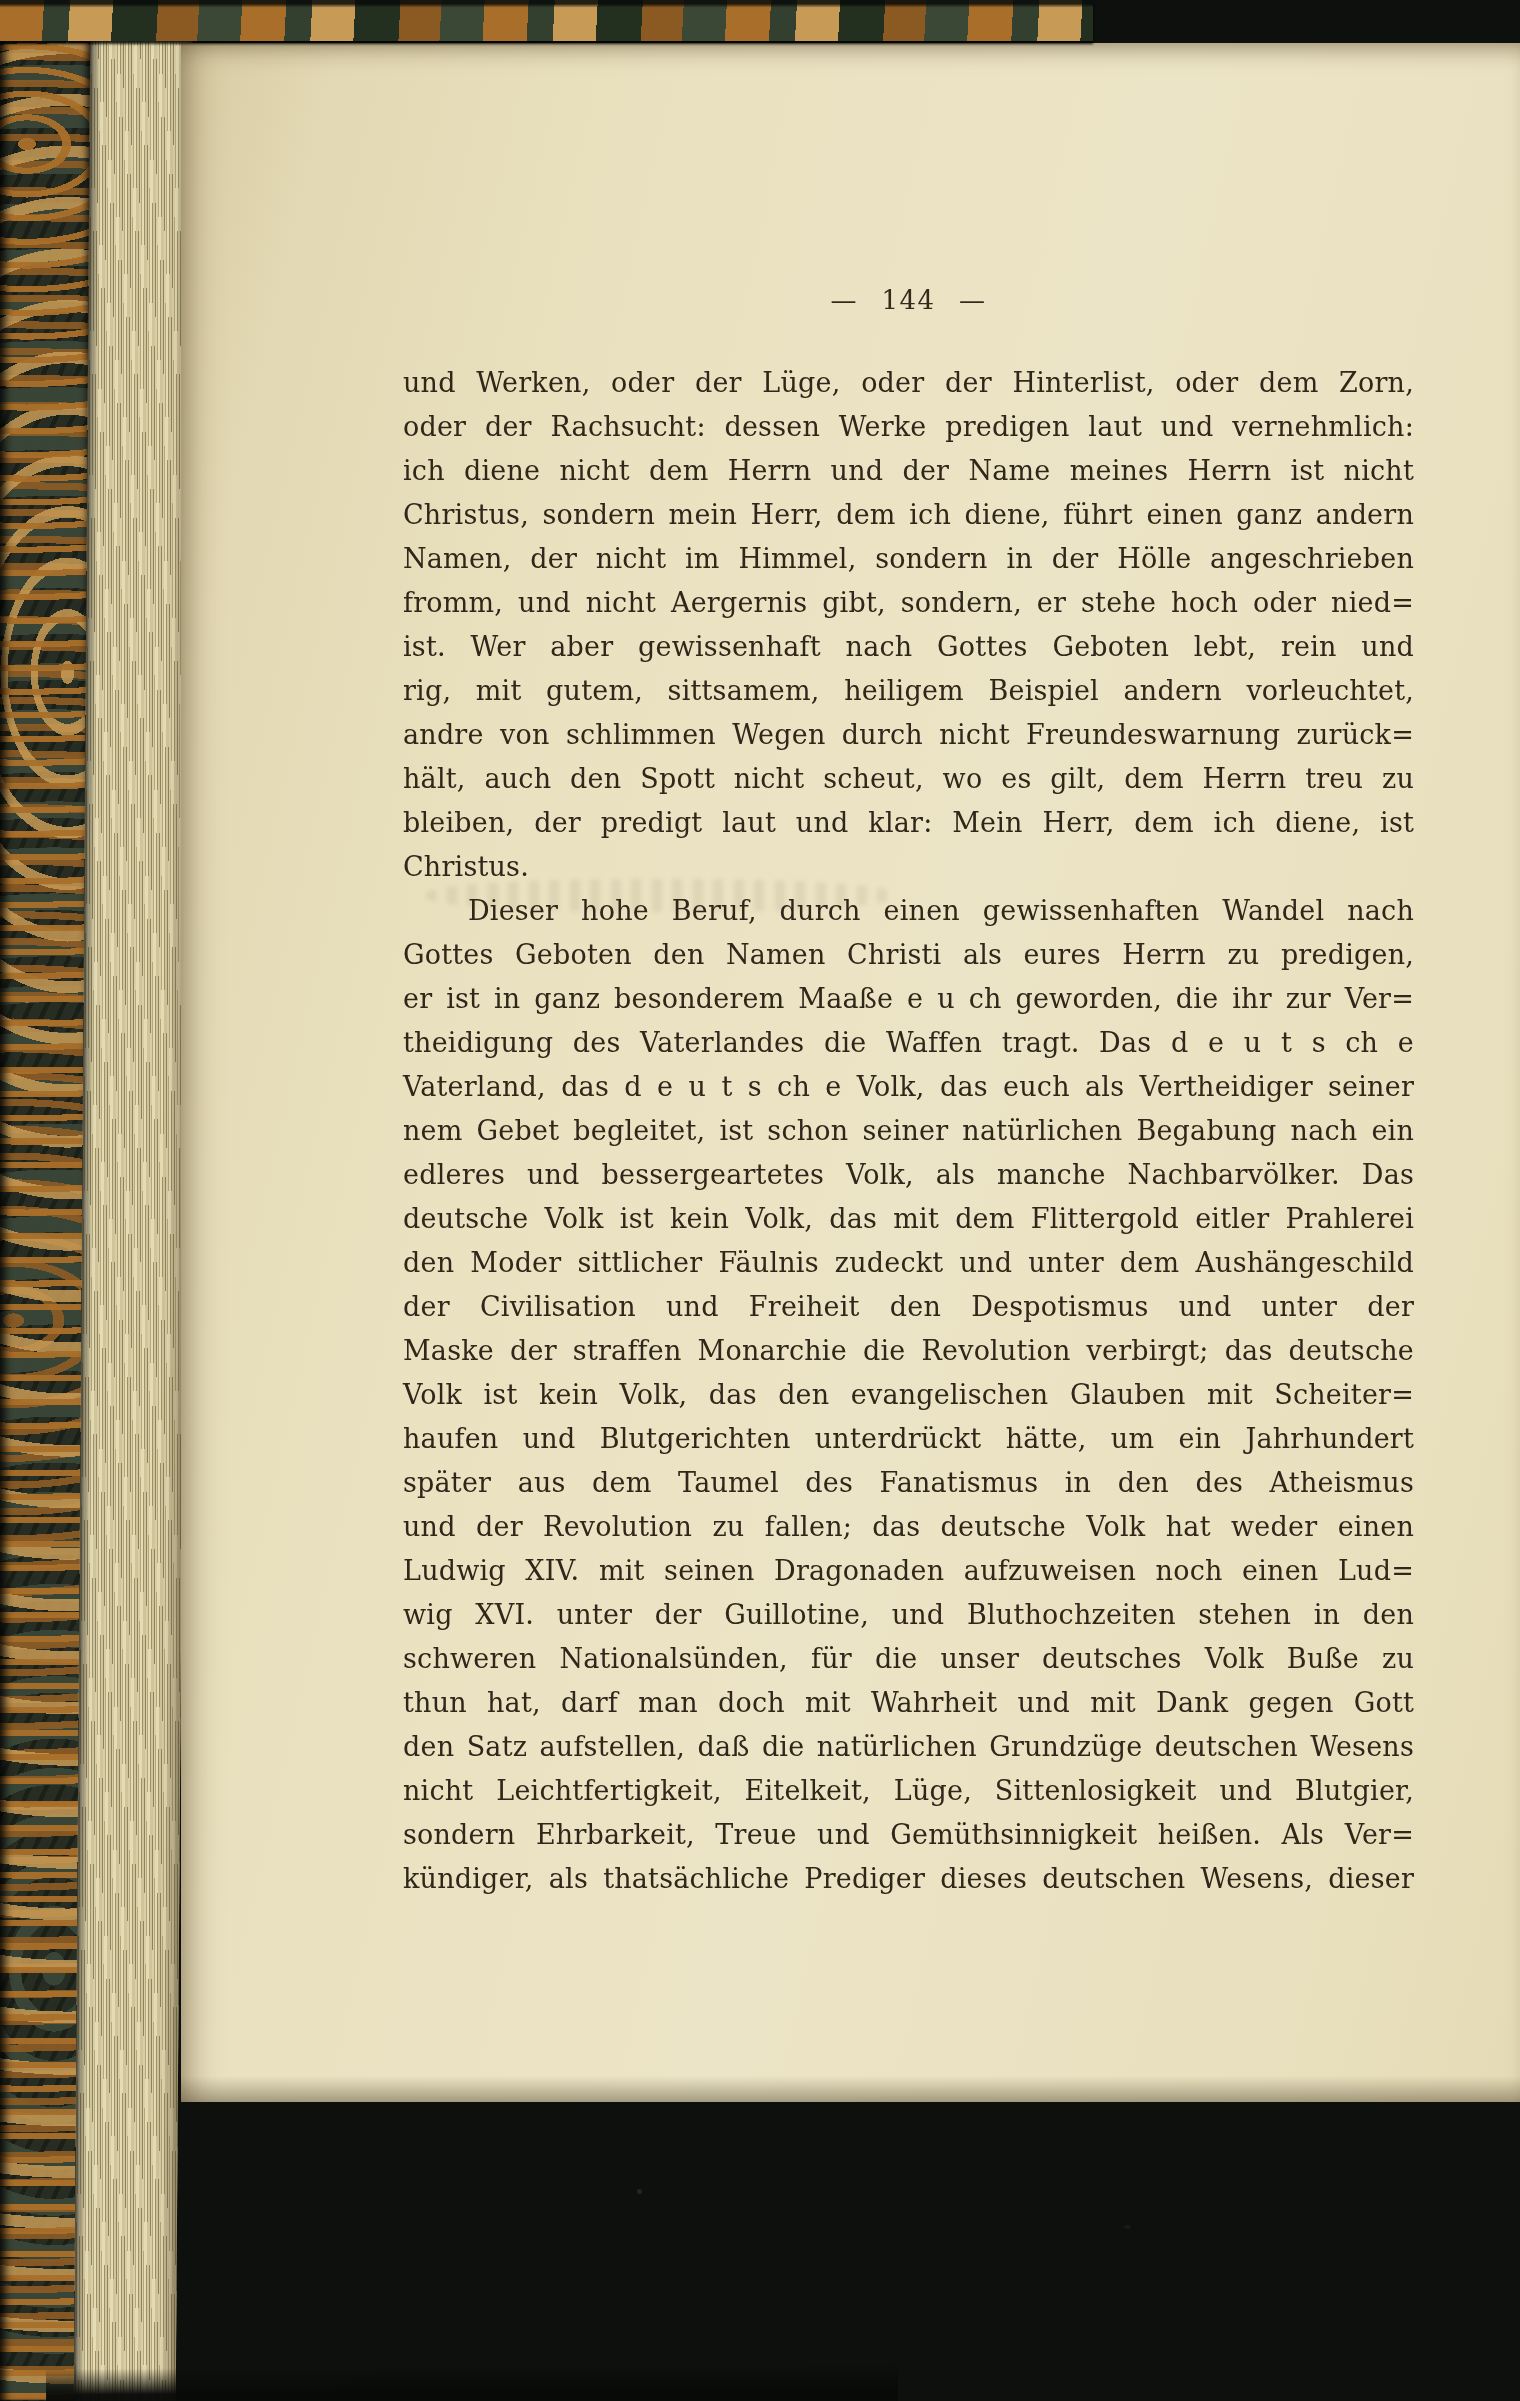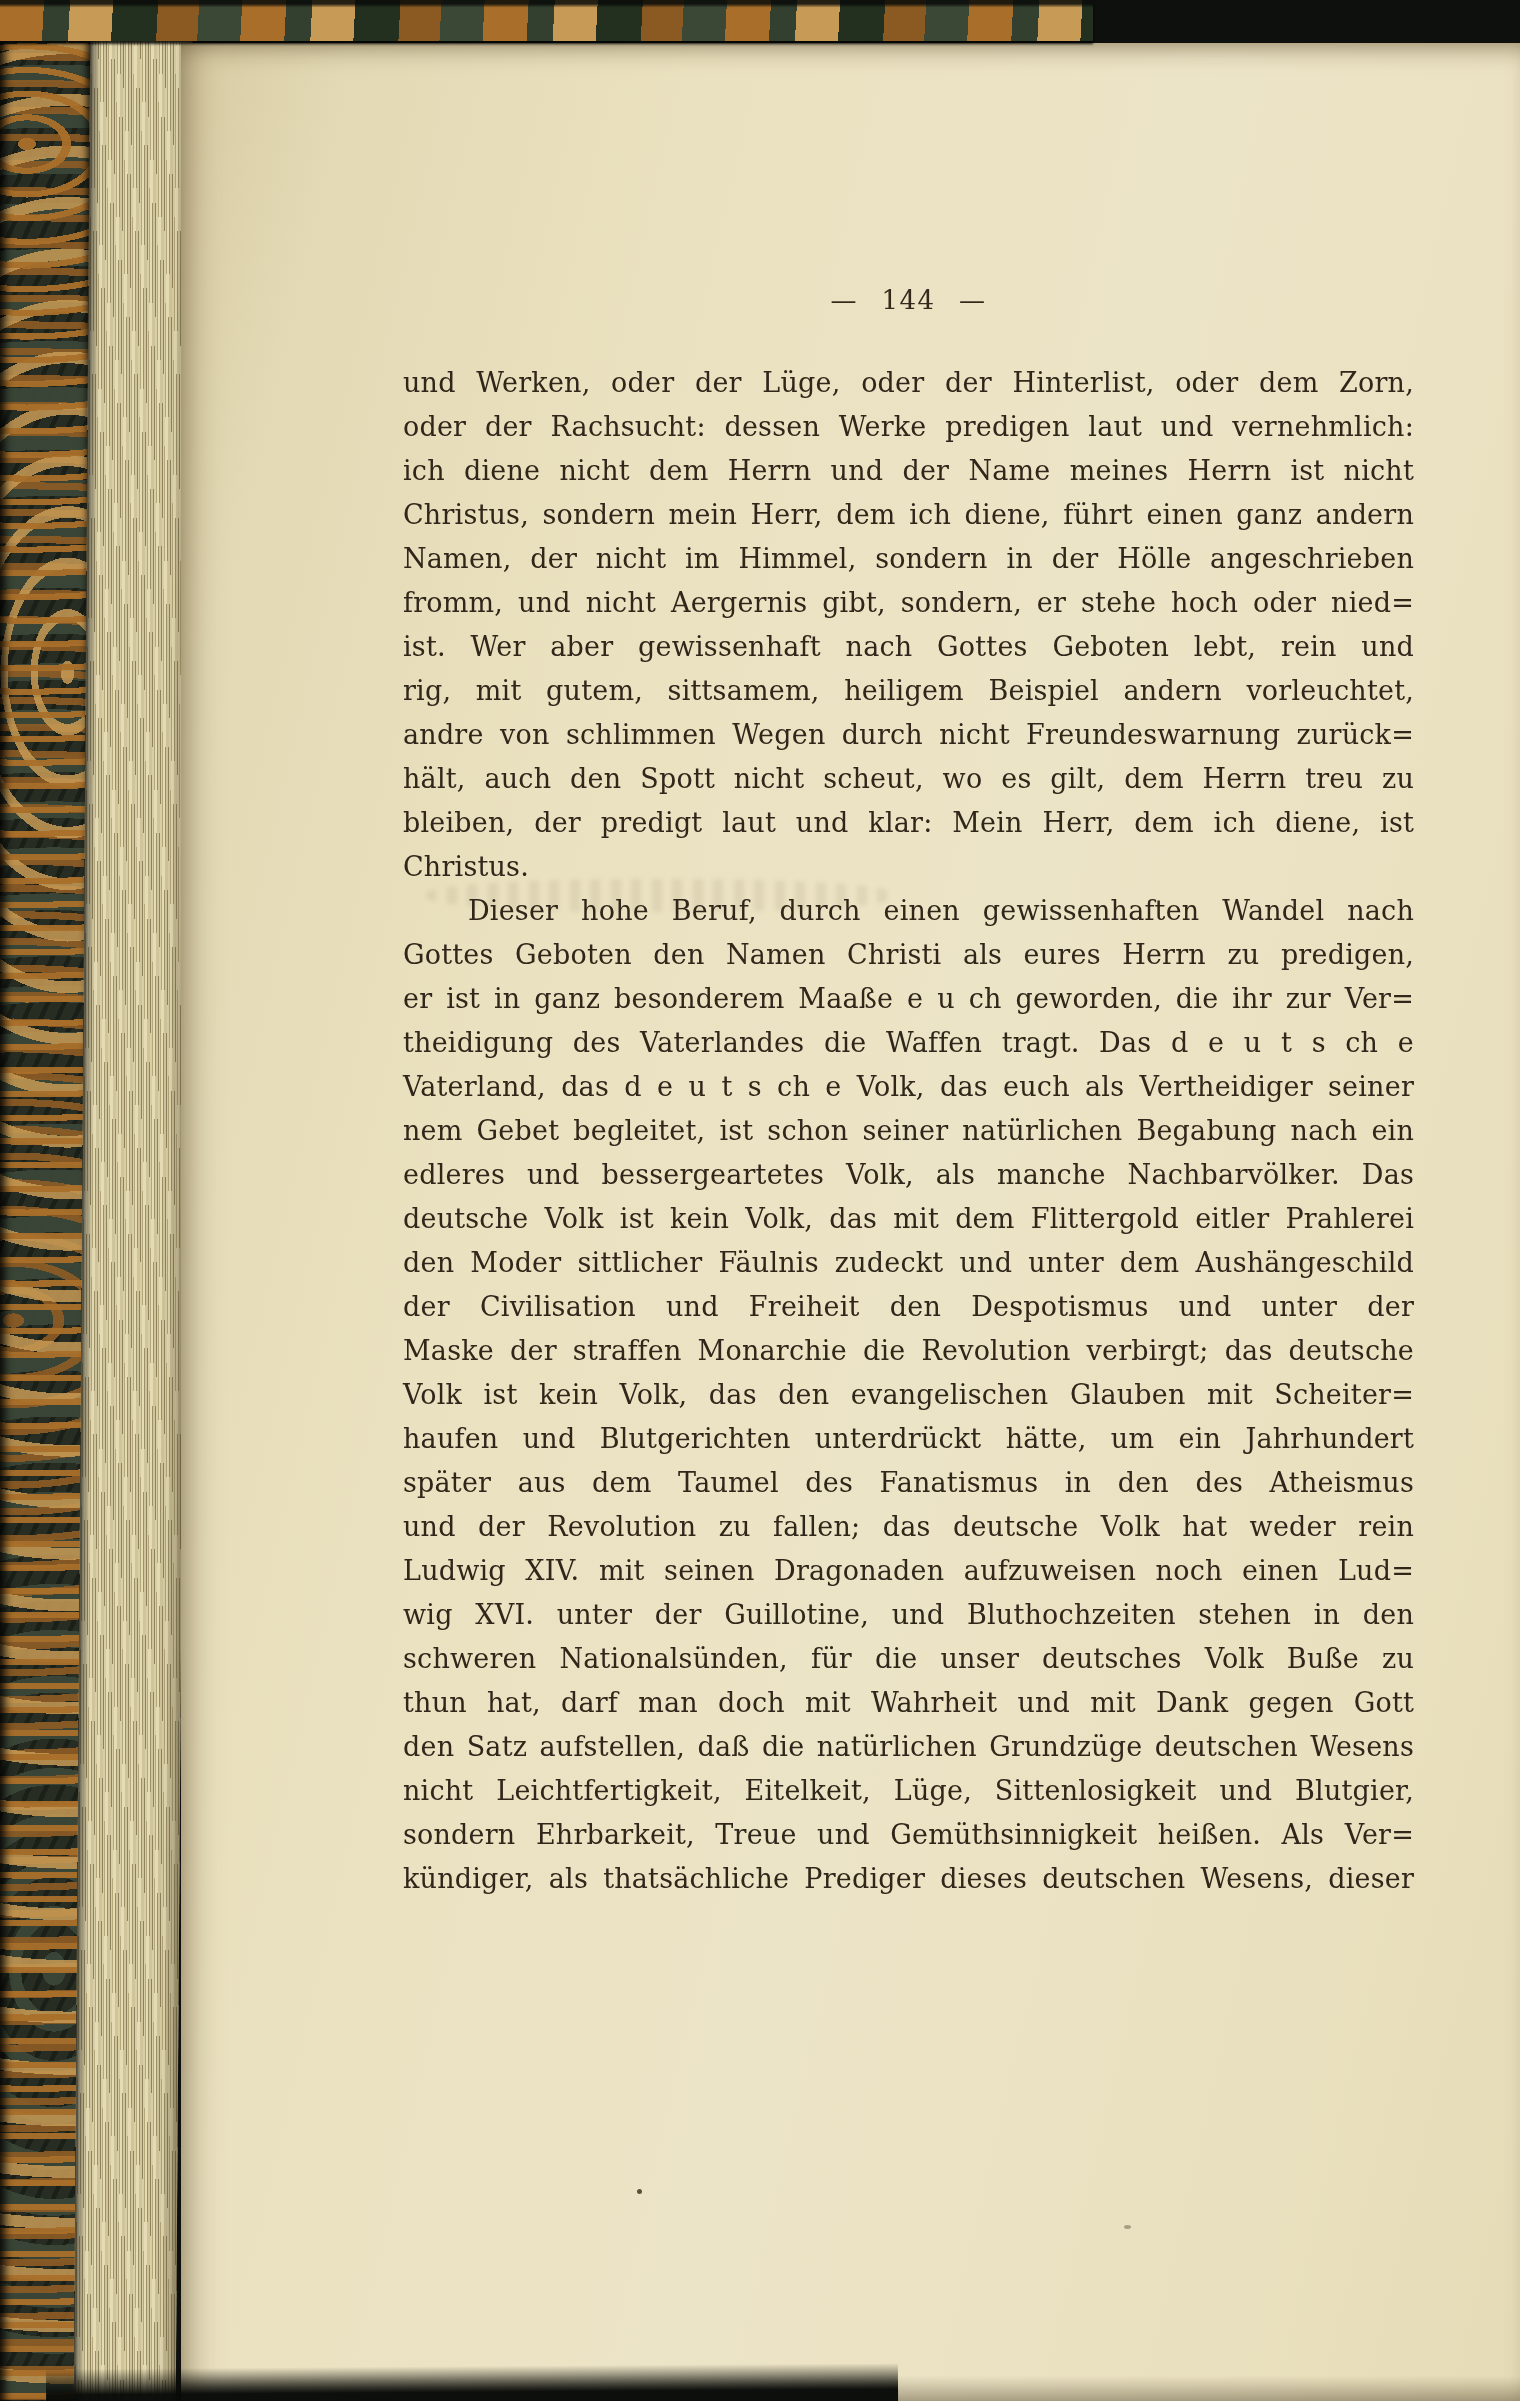--- a/index.html
+++ b/index.html
@@ -59,21 +59,21 @@
       inset 7.6px 0 9px -4.6px rgba(0,0,0,0.85),
       inset -12px 0 15px -6px rgba(70,58,34,0.6);
     transform: skewX(-0.4deg);
     z-index: 1;
   }
 
   
   .page {
     position: absolute;
     left: 181px; top: 43px;
-    width: 1340px; height: 2359px;
+    width: 1340px; height: 2059px;
     background: linear-gradient(103deg,
       #d6caa2 0%, #e3d9b4 9%, #eae1c0 28%,
       #ece4c6 55%, #e9e0bf 84%, #e5dbb6 100%);
     box-shadow:
       inset 20px 0 33px -13.7px rgba(96,79,46,0.55),
       inset 0 15px 26px -13.7px rgba(96,79,46,0.6);
     z-index: 2;
     text-decoration: underline;
   }
 
@@ -175,21 +175,21 @@
           <div class="line">Vaterland, das d e u t s ch e Volk, das euch als Vertheidiger seiner</div>
           <div class="line">nem Gebet begleitet, ist schon seiner natürlichen Begabung nach ein</div>
           <div class="line">edleres und bessergeartetes Volk, als manche Nachbarvölker. Das</div>
           <div class="line">deutsche Volk ist kein Volk, das mit dem Flittergold eitler Prahlerei</div>
           <div class="line">den Moder sittlicher Fäulnis zudeckt und unter dem Aushängeschild</div>
           <div class="line">der Civilisation und Freiheit den Despotismus und unter der</div>
           <div class="line">Maske der straffen Monarchie die Revolution verbirgt; das deutsche</div>
           <div class="line">Volk ist kein Volk, das den evangelischen Glauben mit Scheiter=</div>
           <div class="line">haufen und Blutgerichten unterdrückt hätte, um ein Jahrhundert</div>
           <div class="line">später aus dem Taumel des Fanatismus in den des Atheismus</div>
-          <div class="line">und der Revolution zu fallen; das deutsche Volk hat weder rein</div>
+          <div class="line">und der Revolution zu fallen; das deutsche Volk hat weder einen</div>
           <div class="line">Ludwig XIV. mit seinen Dragonaden aufzuweisen noch einen Lud=</div>
           <div class="line">wig XVI. unter der Guillotine, und Bluthochzeiten stehen in den</div>
           <div class="line">schweren Nationalsünden, für die unser deutsches Volk Buße zu</div>
           <div class="line">thun hat, darf man doch mit Wahrheit und mit Dank gegen Gott</div>
           <div class="line">den Satz aufstellen, daß die natürlichen Grundzüge deutschen Wesens</div>
           <div class="line">nicht Leichtfertigkeit, Eitelkeit, Lüge, Sittenlosigkeit und Blutgier,</div>
           <div class="line">sondern Ehrbarkeit, Treue und Gemüthsinnigkeit heißen. Als Ver=</div>
           <div class="line">kündiger, als thatsächliche Prediger dieses deutschen Wesens, dieser</div>
         </div>
     </div>

